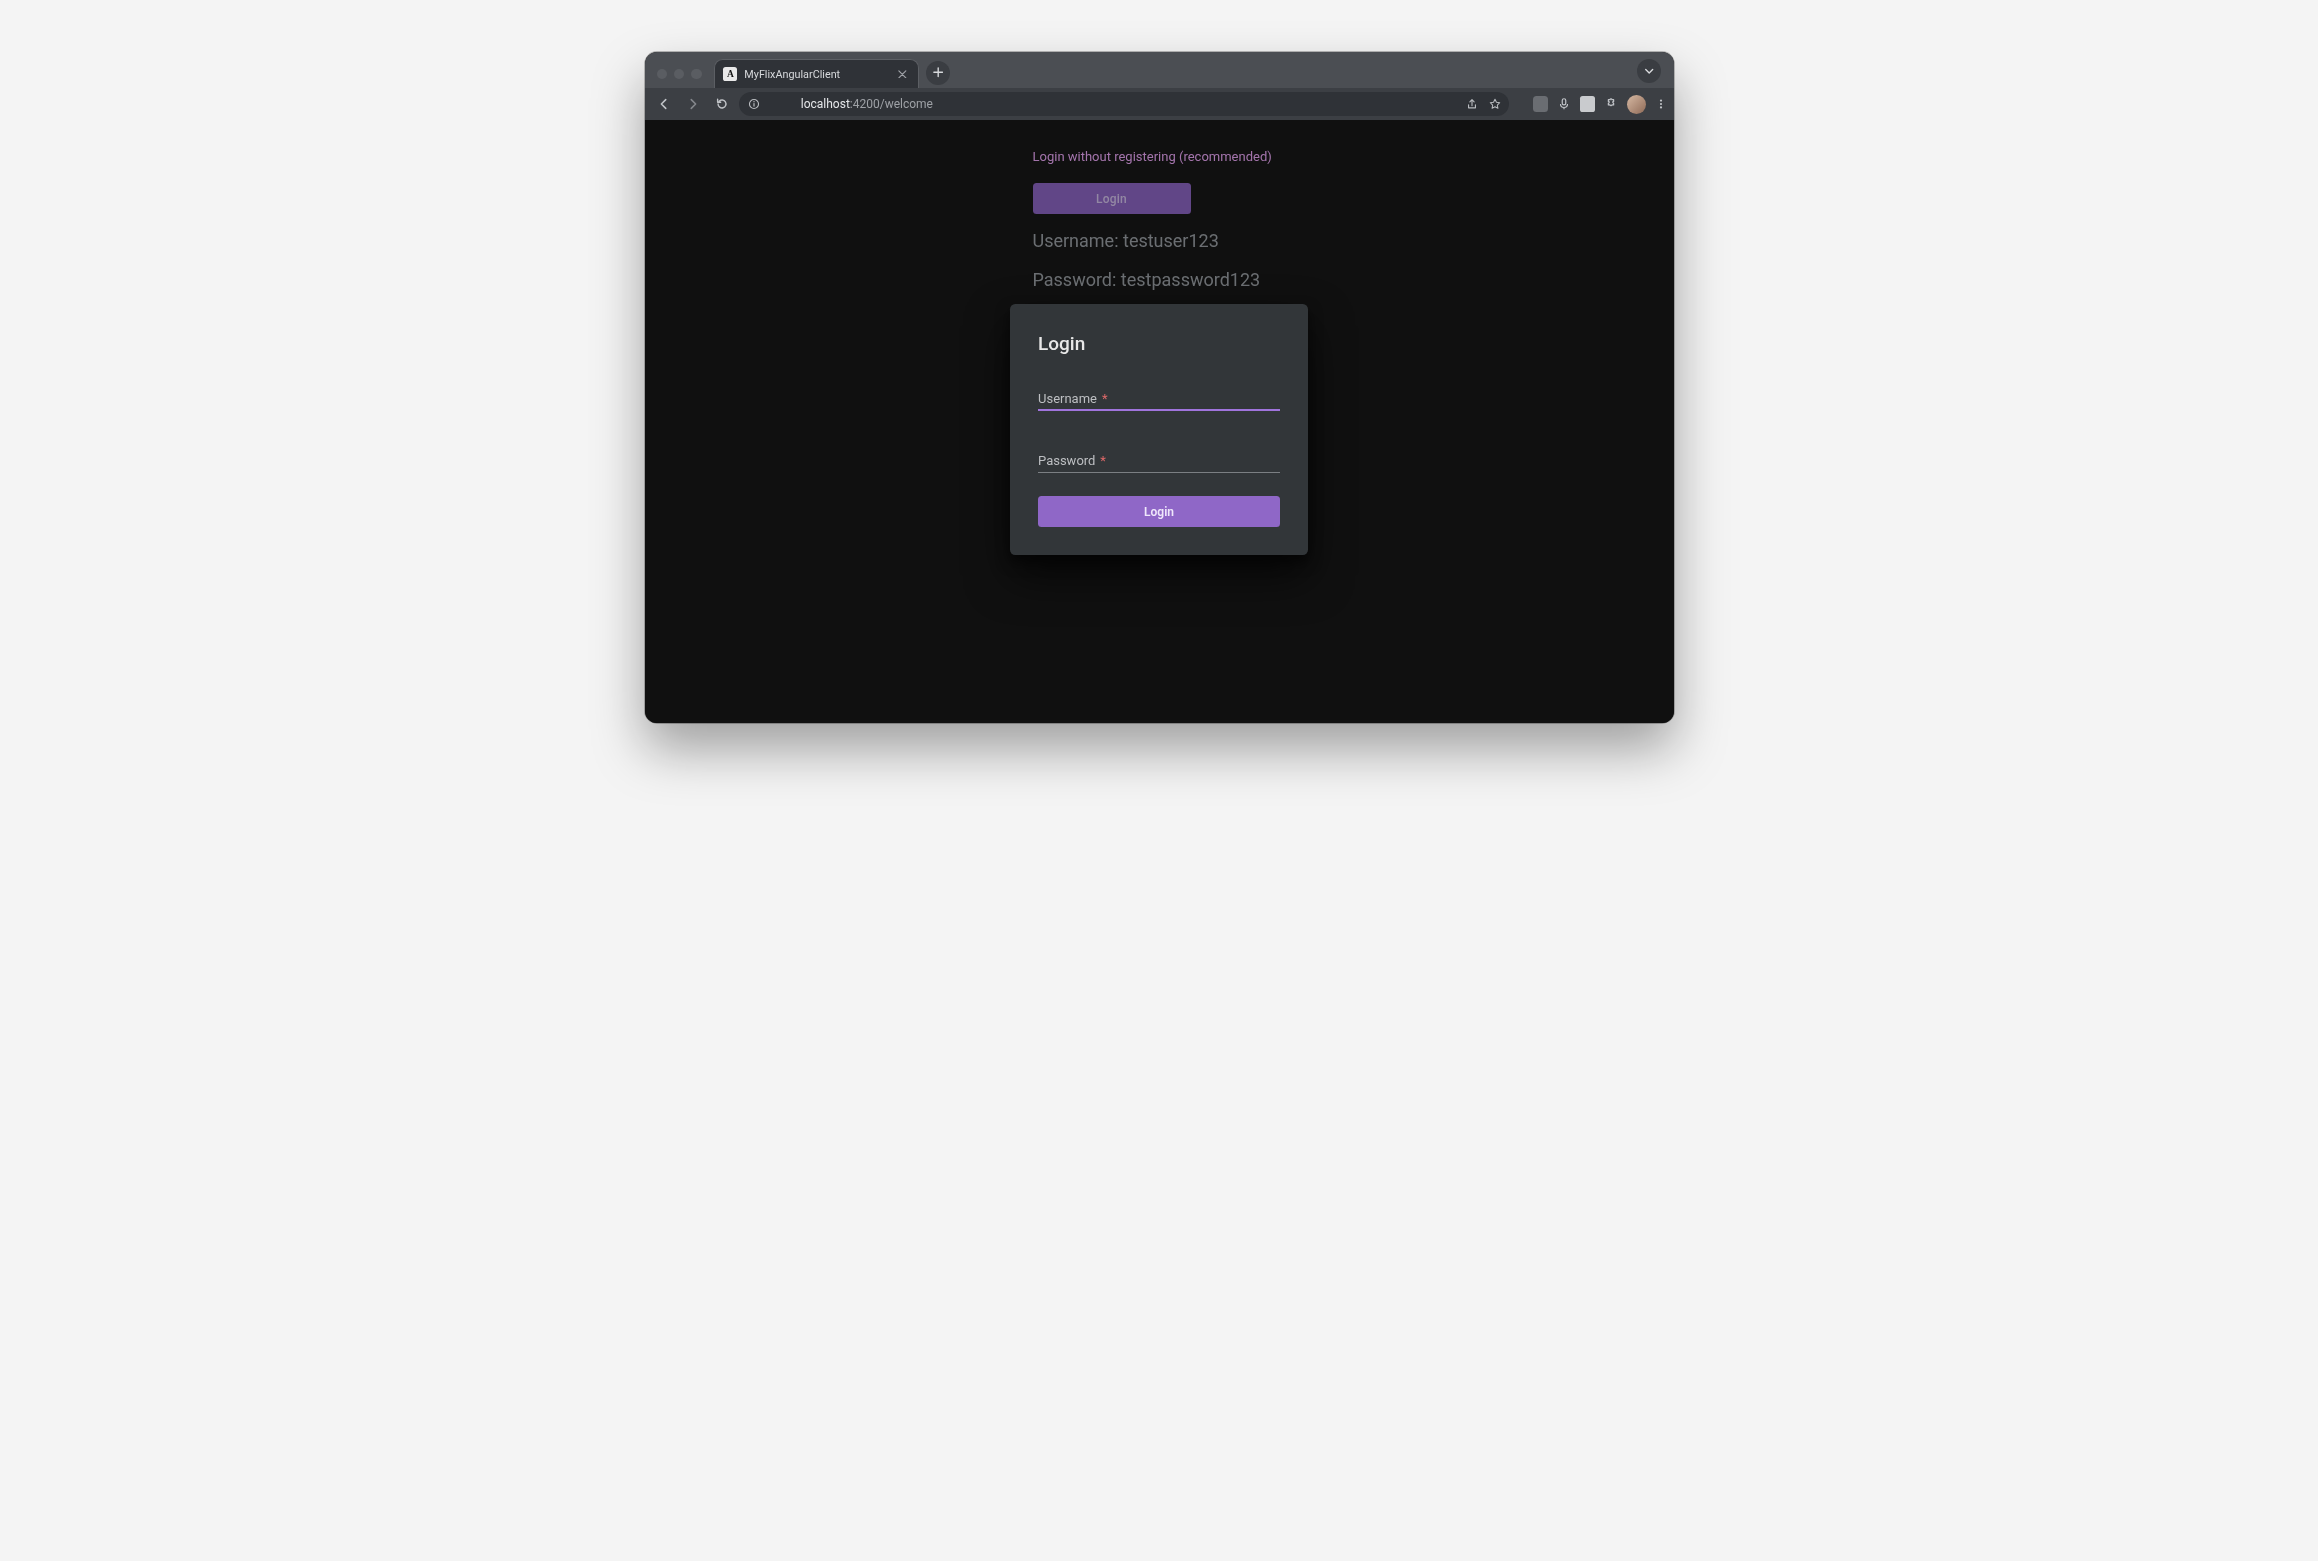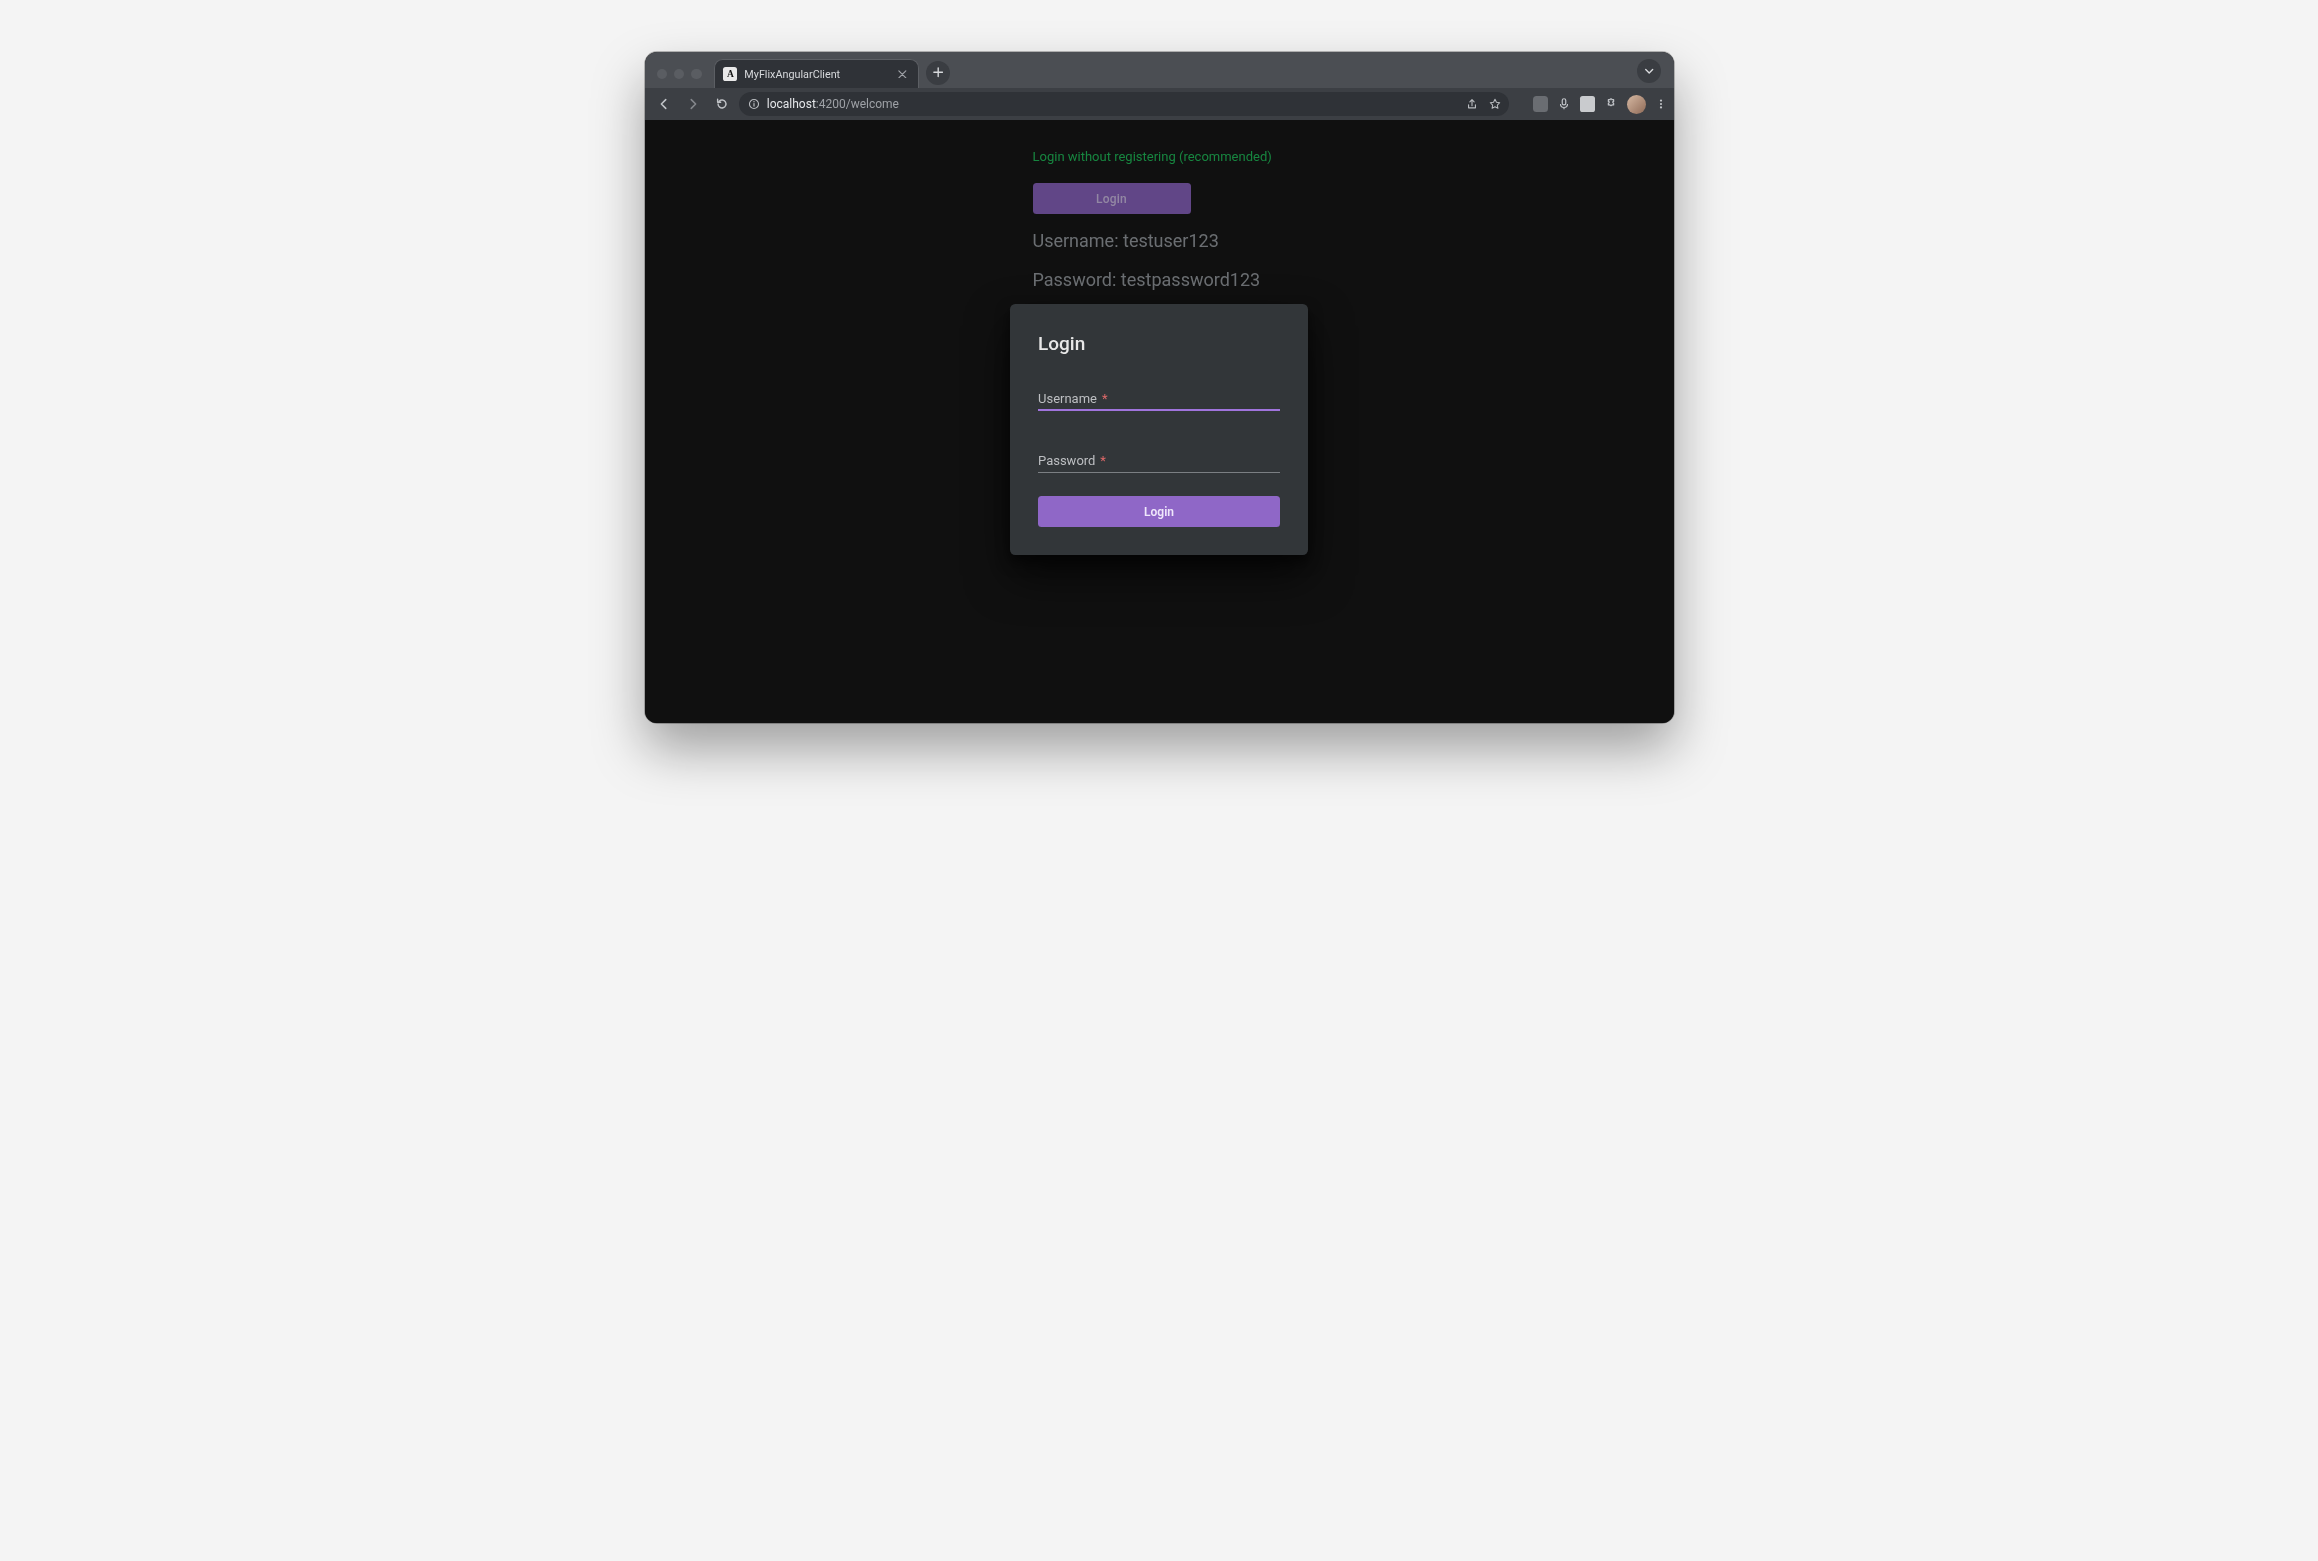--- a/index.html
+++ b/index.html
@@ -63,34 +63,34 @@
     height:32px;background:var(--chrome-top);display:flex;align-items:center;
     padding:0 7px;gap:5.2px;color:var(--chrome-text);
   }
   .tbtn{width:24px;height:24px;border-radius:5.2px;display:flex;align-items:center;justify-content:center;color:#bfc2c6;}
   .omni{
     flex:0 1 753px;height:24px;background:var(--chrome-omni);border-radius:12px;
     display:flex;align-items:center;padding:0 8.7px;gap:7px;color:var(--chrome-text);font-size:12px;
     min-width:260px;
   }
   .omni .secure{display:flex;align-items:center;color:#b8bbbf;}
-  .omni .url{white-space:nowrap;overflow:hidden;color:#e4e6e9;}
+  .omni .url{white-space:nowrap;overflow:hidden;color:#e4e6e9;margin-left:34px;}
   .omni .url .dim{color:#9ea1a6;}
   .omni .tail{margin-left:auto;display:flex;gap:10.4px;color:#b8bbbf;}
   .toolbar .rspace{flex:1;}
   .ext{display:flex;gap:8.7px;align-items:center;}
   .ext .chip{width:15.6px;height:15.6px;border-radius:3.5px;background:#6a6d72;}
   .ext .chip.sq{border-radius:2.6px;background:#c9cbce;}
   .avatar{width:19px;height:19px;border-radius:50%;background:linear-gradient(135deg,#d7b9a3,#8e6a57);}
   
   .page{flex:1;background:var(--page-bg);position:relative;overflow:hidden;}
   .content{
     position:absolute;left:388px;top:29px;color:var(--page-muted);font-size:13px;
   }
-  .lead{margin:0 0 19px 0;color:#22c55e;}
+  .lead{margin:0 0 19px 0;color:#f0abfc;}
   .btn{
     display:inline-flex;align-items:center;justify-content:center;
     min-width:130px;height:31px;padding:0 14px;border-radius:3.5px;
     background:var(--purple);color:var(--purple-text);font-size:12px;font-weight:500;
     letter-spacing:0.2px;user-select:none;
   }
   .cred{margin-top:15.6px;color:#9ea3a8;font-size:18px;}
   .cred + .cred{margin-top:10.4px;}
   .peek{position:absolute;left:388px;top:195px;color:#cfd2d6;font-size:19px;font-weight:500;}
   .peek2{position:absolute;left:388px;top:256px;color:#9ea3a8;font-size:13px;}

